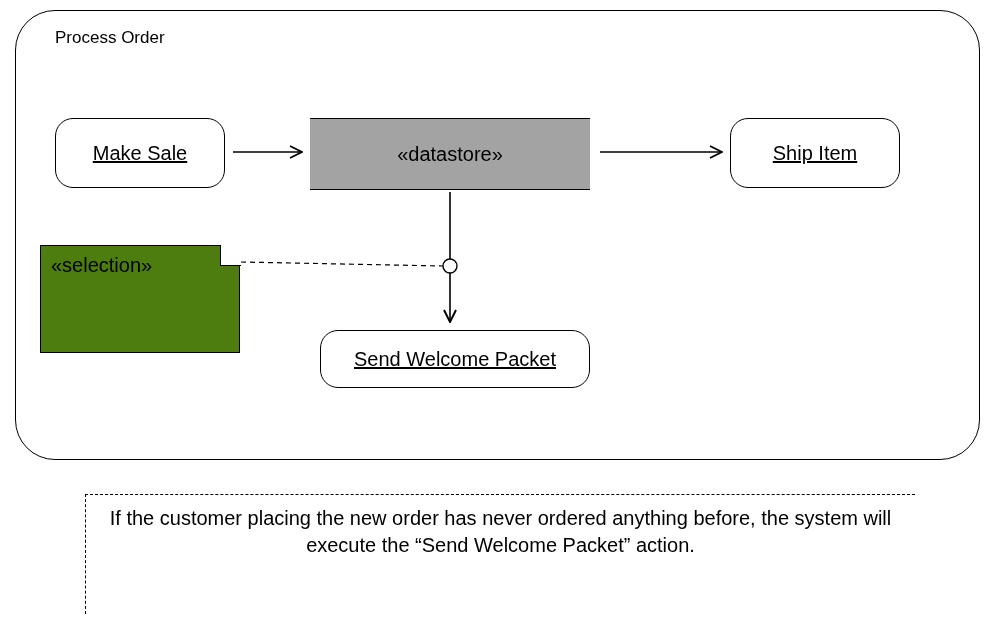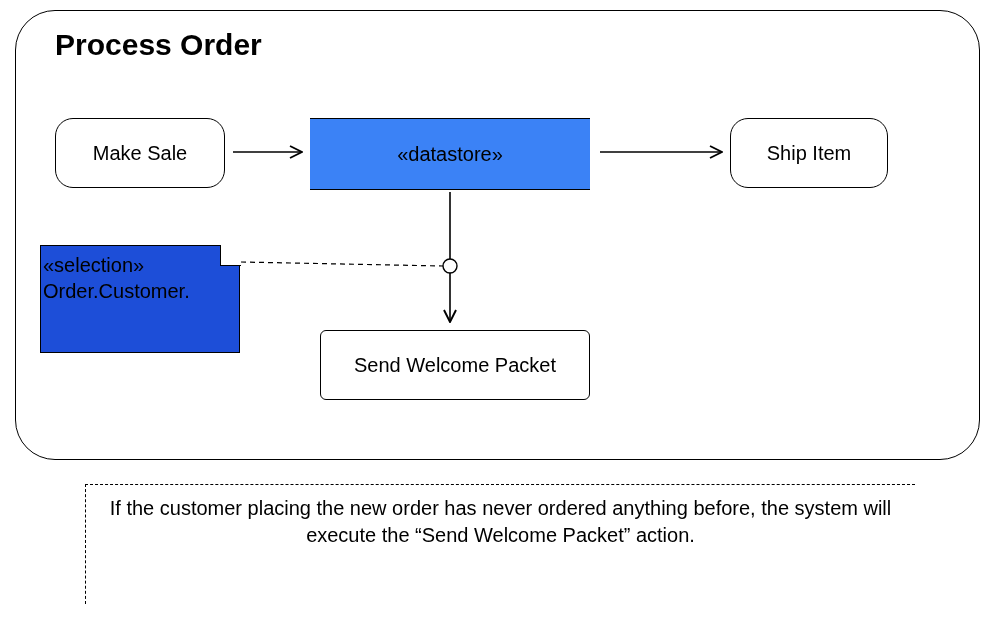--- a/index.html
+++ b/index.html
@@ -16,55 +16,55 @@
     height: 618px;
   }
   .activity-frame {
     position: absolute;
     border: 1.5px solid #000;
     border-radius: 40px;
     box-sizing: border-box;
   }
   .activity-title {
     position: absolute;
-    font-size: 30px;
-    font-weight: bold;
+    font-size: 17px;
   }
   .action-node {
     position: absolute;
     border: 1.5px solid #000;
     border-radius: 18px;
     box-sizing: border-box;
     display: flex;
     align-items: center;
     justify-content: center;
     text-align: center;
     padding: 9px 8px;
     background: #fff;
+    text-decoration: underline;
   }
   .datastore-node {
     position: absolute;
     border-top: 1.5px solid #000;
     border-bottom: 1.5px solid #000;
     box-sizing: border-box;
     display: flex;
     flex-direction: row;
     align-items: center;
     justify-content: center;
     text-align: center;
     line-height: 1.25;
-    background: #3b82f6;
+    background: #a3a3a3;
   }
   .note {
     position: absolute;
     border: 1.5px solid #000;
     box-sizing: border-box;
-    padding: 6px 8px 6px 2px;
+    padding: 6px 8px 6px 10px;
     line-height: 1.3;
-    background: #1d4ed8;
+    background: #4d7c0f;
   }
   .note-corner {
     position: absolute;
     top: -1.5px;
     right: -1.5px;
     width: 20px;
     height: 20px;
     background: #fff;
     border-left: 1.5px solid #000;
     border-bottom: 1.5px solid #000;
@@ -103,35 +103,34 @@
   <div class="activity-title" style="left:55px; top:28px;">Process Order</div>
 
   <div class="action-node" style="left:55px; top:118px; width:170px; height:70px;">
     <span>Make Sale</span>
   </div>
 
   <div class="datastore-node" style="left:310px; top:118px; width:280px; height:72px;">
     <span>«datastore»</span>
   </div>
 
-  <div class="action-node" style="left:730px; top:118px; width:158px; height:70px;">
+  <div class="action-node" style="left:730px; top:118px; width:170px; height:70px;">
     <span>Ship Item</span>
   </div>
 
-  <div class="action-node" style="left:320px; top:330px; width:270px; height:70px;border-radius:6px;">
+  <div class="action-node" style="left:320px; top:330px; width:270px; height:58px;">
     <span>Send Welcome Packet</span>
   </div>
 
   <div class="note" style="left:40px; top:245px; width:200px; height:108px;">
     <div class="note-corner"></div>
     <div>«selection»</div>
-    <div>Order.Customer.</div>
   </div>
 
-  <div class="explain-box" style="left:85px; top:484px; width:830px; height:120px;">
+  <div class="explain-box" style="left:85px; top:494px; width:830px; height:120px;">
     <span>If the customer placing the new order has never ordered anything before, the system will execute the “Send Welcome Packet” action.</span>
   </div>
 
   <svg class="overlay">
     <defs>
       <marker id="arrow" viewBox="0 0 12 12" refX="11" refY="6" markerWidth="9" markerHeight="9" orient="auto-start-reverse">
         <path d="M 1 1 L 11 6 L 1 11" fill="none" stroke="#000" stroke-width="1.6"></path>
       </marker>
     </defs>
 

